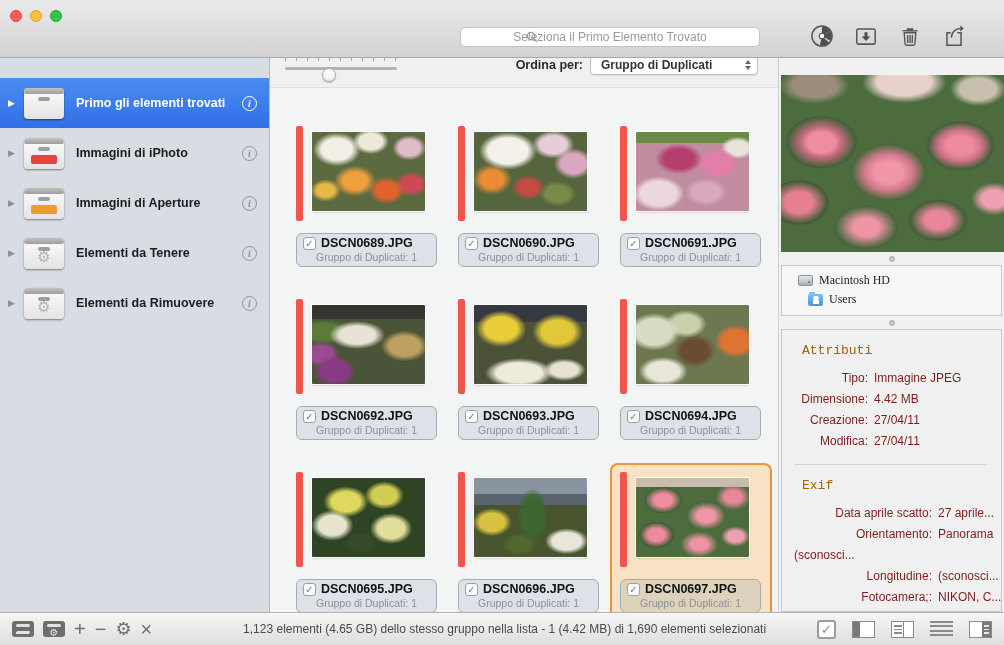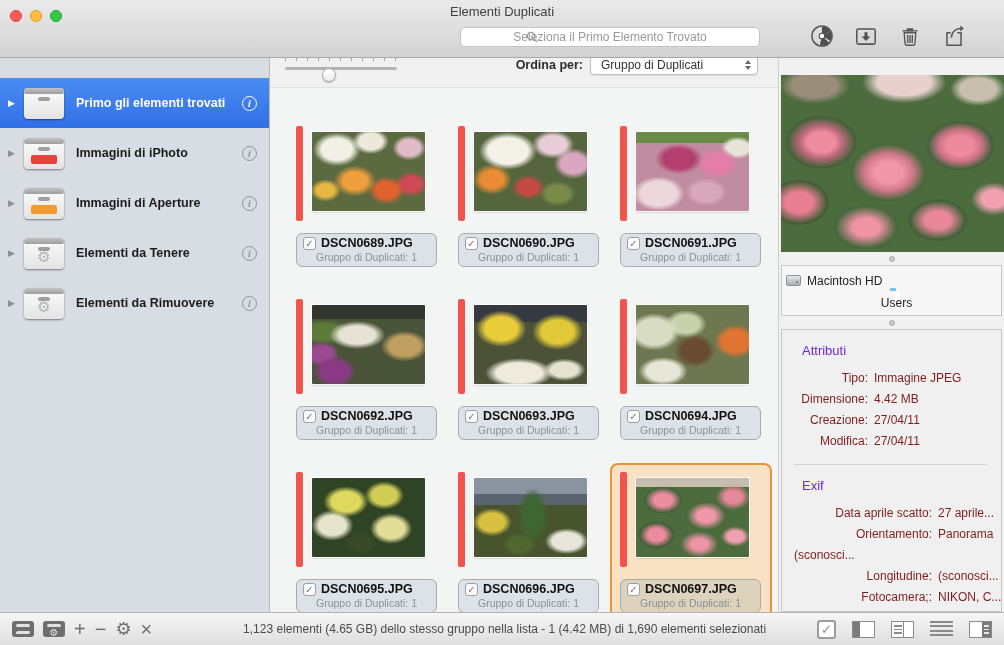--- a/index.html
+++ b/index.html
@@ -64,21 +64,21 @@
   .slider .track { position:absolute; top:11px; left:0; width:112px; height:3px;
     background:#b4b4b4; border-radius:2px; }
   .slider .thumb { position:absolute; top:5px; left:28px; width:14px; height:14px;
     background:linear-gradient(#fff,#ececec); border:1px solid #ababab; border-radius:50%;
     box-shadow:0 1px 1px rgba(0,0,0,.25); }
   .sortgrp { margin-left:auto; display:flex; align-items:center; gap:7px; }
   .sortlabel { font-size:12.5px; font-weight:700; color:#2c2c2c; }
   .sortsel { width:168px; height:20px; background:#fff; border:1px solid #c0c0c0;
     border-radius:4px; display:flex; align-items:center; padding:0 6px 0 10px;
     font-size:12px; color:#333; box-shadow:0 1px 1px rgba(0,0,0,.08); }
-  .sortsel .val { flex:1; }
+  .sortsel .val { flex:1;font-weight:bold; }
   .chev { display:flex; flex-direction:column; gap:2px; align-items:center; }
   .chev i { width:0; height:0; border-left:3.5px solid transparent; border-right:3.5px solid transparent; }
   .chev i.up { border-bottom:4px solid #666; }
   .chev i.dn { border-top:4px solid #666; }
 
   .grid { flex:1; display:grid; grid-template-columns:repeat(3,162px); gap:15px 0;
     padding:29px 0 0 16px; align-content:start; }
   .cell { position:relative; padding:8px 10px; border-radius:8px; }
   .cell.sel { background:#f8e2c3; box-shadow:inset 0 0 0 2px #e8953a; }
   .trow { display:flex; }
@@ -107,37 +107,37 @@
 
   
   .inspector { width:226px; flex-shrink:0; background:#f1f1f1; border-left:1px solid #cfcfcf;
     display:flex; flex-direction:column; }
   .preview { margin:17px 0 0 2px; width:224px; height:177px;
     background:radial-gradient(50px 26px at 15% 6%,#9a8d7a 0 45%,transparent 70%),radial-gradient(60px 30px at 55% 4%,#e8d0cc 0 45%,transparent 70%),radial-gradient(40px 24px at 88% 8%,#c8bfae 0 45%,transparent 70%),radial-gradient(46px 34px at 18% 38%,#ef8da0 0 30%,#c06a7e 45%,#3f6136 75%,transparent 78%),radial-gradient(50px 38px at 48% 55%,#f096a8 0 28%,#d3798c 48%,#46683a 74%,transparent 78%),radial-gradient(44px 32px at 80% 40%,#ee8a9e 0 30%,#c97284 50%,#40613a 74%,transparent 78%),radial-gradient(40px 30px at 8% 72%,#e87e92 0 35%,#3d5c33 72%,transparent 76%),radial-gradient(44px 30px at 38% 86%,#ef93a5 0 30%,#45673c 70%,transparent 76%),radial-gradient(40px 28px at 70% 82%,#e8879a 0 32%,#3f6036 70%,transparent 76%),radial-gradient(30px 22px at 95% 70%,#f0a0b0 0 40%,transparent 75%),#4c6c3e; }
   .splitter { height:13px; display:flex; align-items:center; justify-content:center; }
   .splitter i { width:6px; height:6px; border-radius:50%;
     background:radial-gradient(#d8d8d8,#b2b2b2); border:1px solid #adadad; }
   .pathbox { margin:0 2px; background:#f6f6f6; border:1px solid #c9c9c9;
-    padding:5px 4px 6px; }
+    padding:5px 16px 6px;font-family:Liberation Serif, serif; }
   .prow { display:flex; align-items:center; gap:6px; font-size:12px; color:#222; height:19px; }
-  .prow.indent { padding-left:10px;flex-direction:column; }
+  .prow.indent { padding-left:10px; }
   .hdicon { width:15px; height:11px; border-radius:2px;
     background:linear-gradient(#e8e8e8,#a9aeb4); border:1px solid #8d9298; position:relative; }
   .hdicon::after { content:''; position:absolute; right:2px; bottom:2px; width:2px; height:2px;
     border-radius:50%; background:#6a6f74; }
   .foldericon { width:15px; height:12px; border-radius:2px; background:linear-gradient(#7cc0f0,#4a94dd);
     position:relative; }
   .foldericon::before { content:''; position:absolute; top:-2px; left:1px; width:6px; height:3px;
     background:#7cc0f0; border-radius:1px 1px 0 0; }
   .foldericon::after { content:''; position:absolute; left:4.5px; top:2px; width:6px; height:8px;
     background:radial-gradient(3px 2.5px at 50% 25%,#fff 0 90%,transparent 92%),
       radial-gradient(4px 4px at 50% 85%,#fff 0 90%,transparent 92%); }
   .attrbox { flex:1; margin:0 2px; background:#f0f0f0; border:1px solid #c9c9c9;
     padding:13px 8px 0 6px; overflow:hidden; }
-  .secTitle { font-size:13px; color:#6d28d9; margin:0 0 10px 14px; }
+  .secTitle { font-size:13px; color:#a16207; margin:0 0 10px 14px;font-family:Liberation Mono, monospace; }
   .arow { display:flex; font-size:12px; color:#7f1d1d; line-height:21px; }
   .arow .al { text-align:right; flex-shrink:0; }
   .attrs .al { width:80px; }
   .exif  .al { width:144px; }
   .arow .av { margin-left:6px; white-space:nowrap; }
   .sep { height:1px; background:#d2d2d2; margin:12px 6px 13px; }
 
   
   .statusbar { position:absolute; left:0; right:0; bottom:0; height:33px;
     background:linear-gradient(#f6f6f6,#dedede); border-top:1px solid #b2b2b2;
@@ -171,21 +171,20 @@
 <body>
 
 <div class="window">
 
   <div class="titlebar">
     <div class="lights">
       <span class="light red"></span>
       <span class="light yellow"></span>
       <span class="light green"></span>
     </div>
-    <div class="wintitle">Elementi Duplicati</div>
     <div class="searchfield">
       <input type="text" placeholder="Seleziona il Primo Elemento Trovato" style="">
       <svg width="12" height="12" viewBox="0 0 12 12">
         <circle cx="5" cy="5" r="3.6" fill="none" stroke="#9a9a9a" stroke-width="1.3"></circle>
         <line x1="7.8" y1="7.8" x2="11" y2="11" stroke="#9a9a9a" stroke-width="1.3"></line>
       </svg>
     </div>
     <div class="tb-icons">
       <div class="tb-btn">
         <svg width="26" height="26" viewBox="0 0 24 24">

